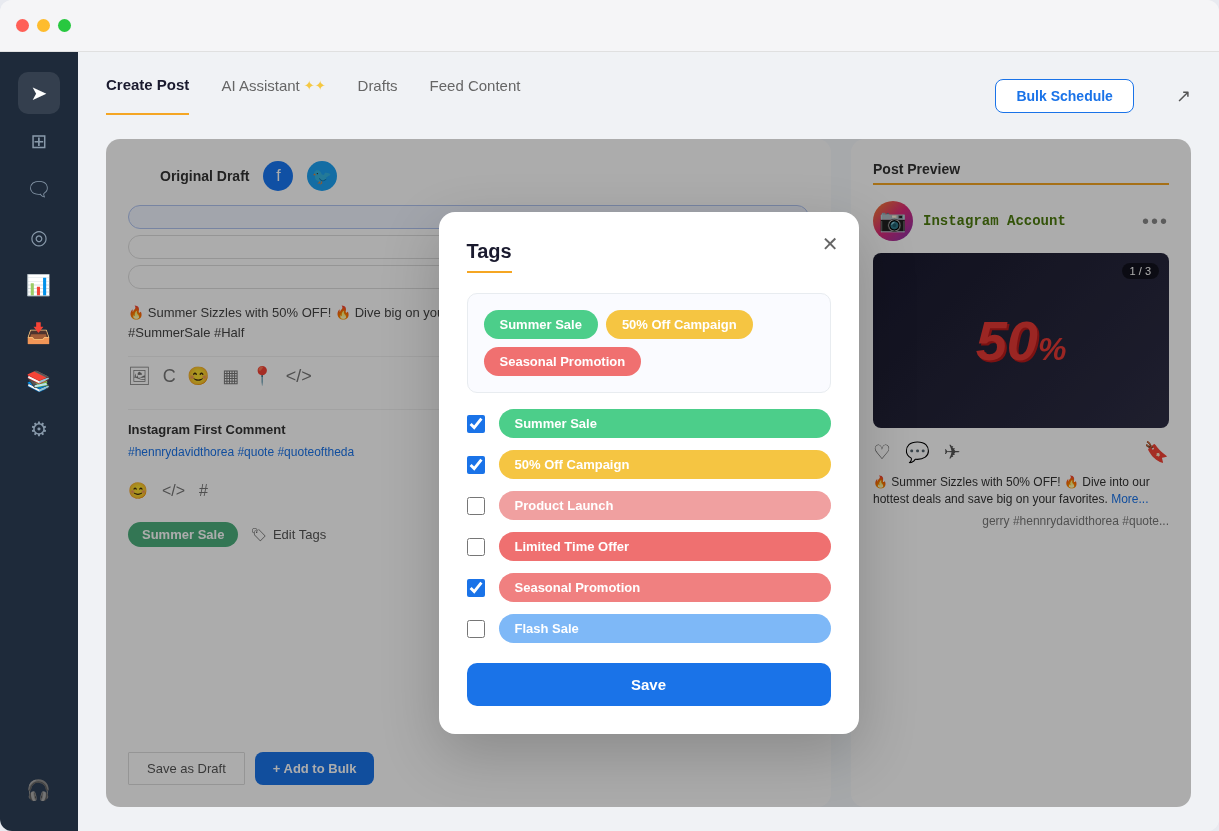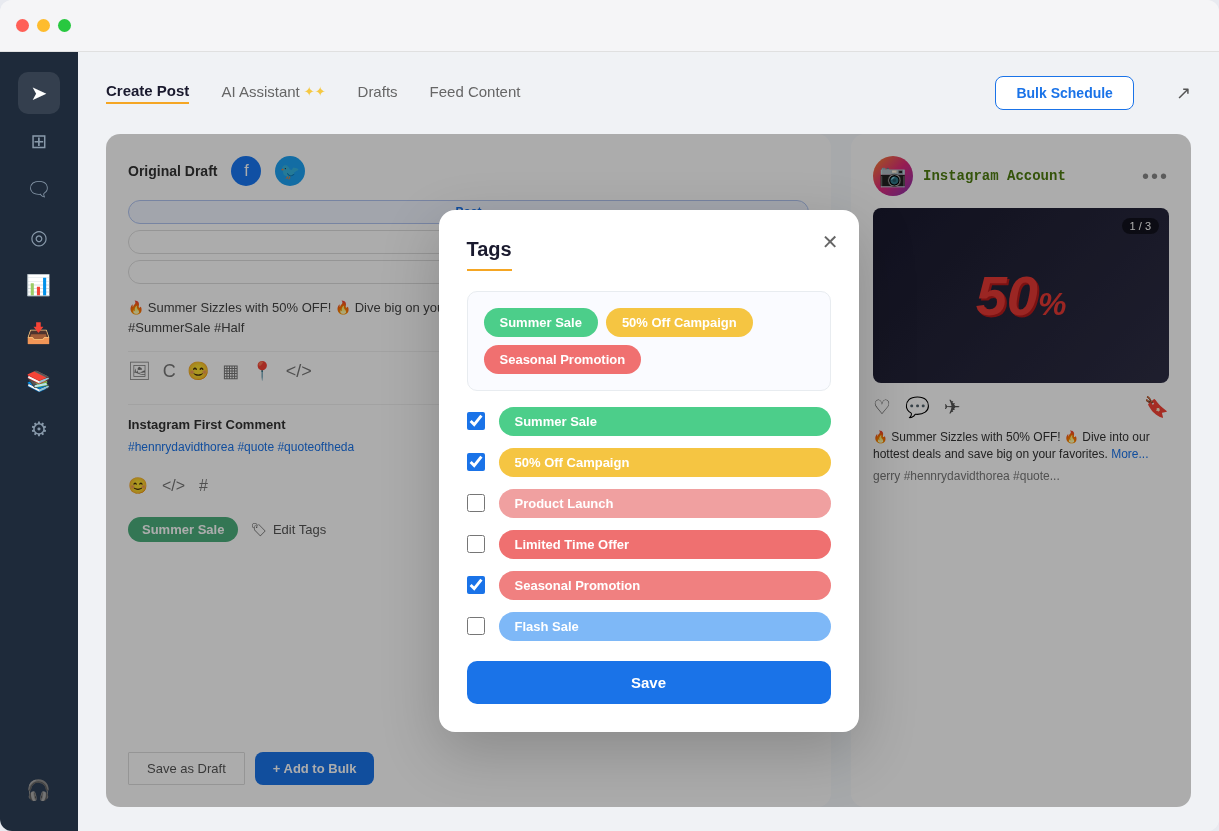--- a/index.html
+++ b/index.html
@@ -20,33 +20,33 @@
     .sidebar { width: 78px; background: #1e2a3a; display: flex; flex-direction: column; align-items: center; padding: 20px 0; gap: 6px; flex-shrink: 0; }
     .sidebar-icon { width: 42px; height: 42px; display: flex; align-items: center; justify-content: center; border-radius: 10px; cursor: pointer; color: #8899aa; font-size: 20px; }
     .sidebar-icon.active { background: rgba(255,255,255,0.1); color: #fff; }
     .sidebar-bottom { margin-top: auto; }
 
     
     .main-content { flex: 1; background: #f0f2f5; display: flex; flex-direction: column; padding: 24px 28px; overflow: hidden; }
 
     
     .tabs { display: flex; align-items: center; gap: 32px; margin-bottom: 24px; }
-    .tab { font-size: 15px; color: #666; cursor: pointer; padding-bottom: 3px; font-weight: 500; }
+    .tab { font-size: 15px; color: #666; cursor: pointer; padding-bottom: 20px; font-weight: 500; }
     .tab.active { color: #1a1a2e; border-bottom: 2.5px solid #f5a623; font-weight: 700; }
     .tab-ai { display: flex; align-items: center; gap: 4px; }
     .tab-ai .sparkle { color: #f5c842; font-size: 13px; }
     .bulk-schedule { margin-left: auto; border: 1.5px solid #1a73e8; color: #1a73e8; background: white; padding: 8px 20px; border-radius: 8px; font-size: 14px; font-weight: 600; cursor: pointer; }
     .export-icon-btn { margin-left: 10px; background: none; border: none; cursor: pointer; color: #555; font-size: 18px; }
 
     
     .content-area { display: flex; gap: 20px; flex: 1; overflow: hidden; position: relative; }
 
     
     .left-panel { flex: 1; background: white; border-radius: 14px; padding: 22px; display: flex; flex-direction: column; gap: 14px; overflow: hidden; filter: blur(0.5px) brightness(0.97); }
-    .draft-header { display: flex; align-items: center; gap: 14px; }
+    .draft-header { display: flex; align-items: center; gap: 14px; margin-left: 32px; }
     .draft-label { font-size: 14px; font-weight: 600; color: #333; }
     .social-icon { width: 30px; height: 30px; border-radius: 50%; display: flex; align-items: center; justify-content: center; font-size: 16px; }
     .si-fb { background: #1877f2; color: white; }
     .si-tw { background: #1da1f2; color: white; }
     .post-tabs { display: flex; gap: 6px; flex-direction: column; }
     .post-tab { padding: 4px 14px; border-radius: 20px; border: 1px solid #ddd; font-size: 12px; color: #555; cursor: pointer; background: white; }
     .post-tab.active { background: #f0f4ff; border-color: #b0c4f0; color: #1a73e8; font-weight: 600; }
     .post-text { font-size: 13px; color: #444; line-height: 1.5; }
     .bottom-actions { display: flex; gap: 12px; align-items: center; padding: 8px 0; border-top: 1px solid #f0f0f0; }
     .action-icon { color: #777; font-size: 18px; cursor: pointer; }
@@ -69,21 +69,21 @@
     .insta-name { font-size: 14px; font-weight: 700; color: #4d7c0f; font-family: Liberation Mono, monospace; }
     .insta-dots { margin-left: auto; color: #888; font-size: 20px; letter-spacing: 2px; }
     .insta-image { width: 100%; height: 175px; background: linear-gradient(135deg, #1a1a2e, #2d2d44); border-radius: 8px; display: flex; align-items: center; justify-content: center; overflow: hidden; margin-bottom: 12px; position: relative; }
     .sale-text { font-size: 56px; font-weight: 900; color: #e53935; text-shadow: 2px 2px 0 #b71c1c; font-style: italic; }
     .percent-text { font-size: 32px; font-weight: 900; color: #e53935; font-style: italic; }
     .image-counter { position: absolute; top: 10px; right: 10px; background: rgba(0,0,0,0.5); color: white; font-size: 11px; padding: 2px 8px; border-radius: 10px; }
     .insta-actions { display: flex; gap: 14px; align-items: center; margin-bottom: 10px; }
     .insta-action-icon { color: #555; font-size: 20px; cursor: pointer; }
     .insta-bookmark { margin-left: auto; color: #555; font-size: 20px; cursor: pointer; }
     .insta-caption { font-size: 12px; color: #333; line-height: 1.4; }
-    .insta-hashtags { font-size: 12px; color: #777; margin-top: 6px; }
+    .insta-hashtags { font-size: 12px; color: #777; margin-top: 6px; text-align: right; }
 
     
     .modal-overlay { position: absolute; top: 0; left: 0; right: 0; bottom: 0; background: rgba(0,0,0,0.3); display: flex; align-items: center; justify-content: center; z-index: 100; border-radius: 14px; }
     .modal { background: white; border-radius: 16px; width: 420px; padding: 28px; box-shadow: 0 20px 60px rgba(0,0,0,0.2); position: relative; max-height: 600px; overflow-y: auto; }
     .modal-title { font-size: 20px; font-weight: 700; color: #1a1a2e; margin-bottom: 4px; border-bottom: 2.5px solid #f5a623; padding-bottom: 8px; display: inline-block; text-align: right; }
     .modal-close { position: absolute; top: 20px; right: 20px; background: none; border: none; font-size: 20px; color: #666; cursor: pointer; }
 
     
     .selected-tags { display: flex; flex-wrap: wrap; gap: 8px; padding: 16px; background: #fafbff; border: 1px solid #e8ecf0; border-radius: 10px; margin: 16px 0; min-height: 80px; }
     .tag-pill { padding: 7px 16px; border-radius: 20px; font-size: 13px; font-weight: 600; cursor: pointer; }
@@ -207,20 +207,21 @@
               <span>Edit Tags</span>
             </div>
           </div>
           <div class="bottom-btns">
             <button class="btn-draft">Save as Draft</button>
             <button class="btn-queue">+ Add to Bulk</button>
           </div>
         </div>
 
         <div class="right-panel">
+          <span class="preview-label">Post Preview</span>
           <div class="insta-header">
             <div class="insta-avatar">
               <span style="font-size:22px;">📷</span>
             </div>
             <span class="insta-name">Instagram Account</span>
             <span class="insta-dots">•••</span>
           </div>
           <div class="insta-image">
             <span class="image-counter">1 / 3</span>
             <div style="display:flex; align-items:baseline;">

